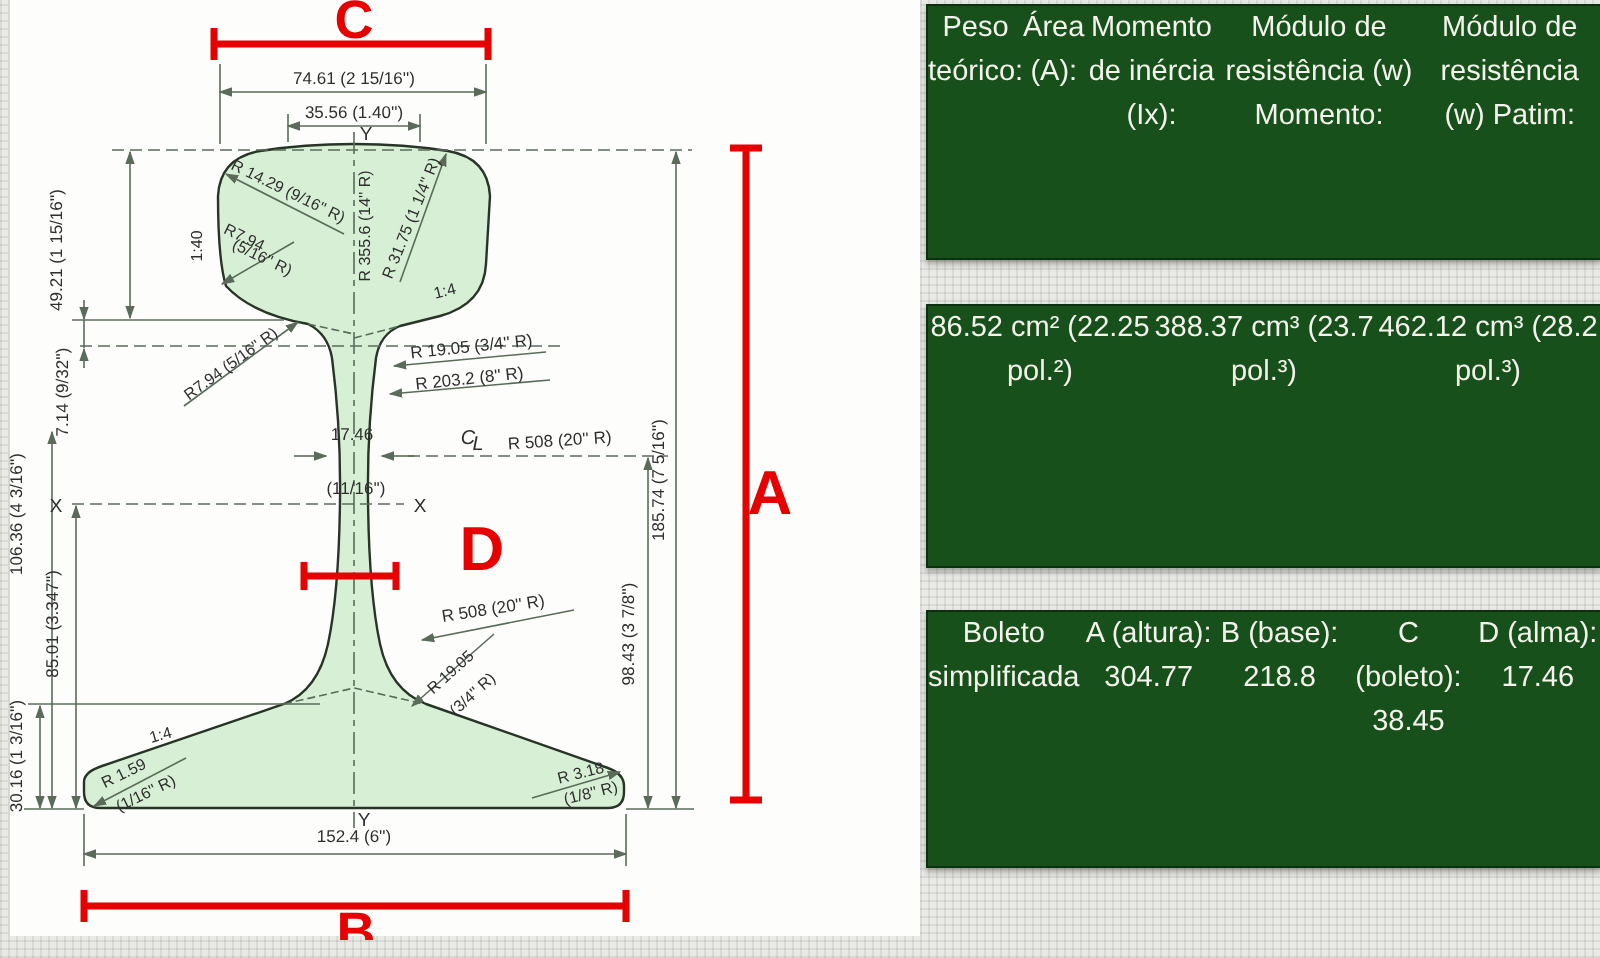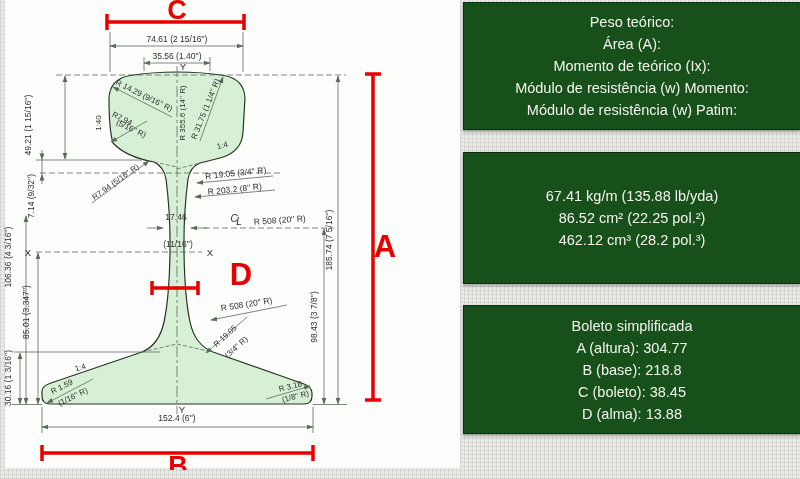--- a/index.html
+++ b/index.html
@@ -5,21 +5,21 @@
   html,body{margin:0;padding:0;}
   .stage{position:relative;width:800px;height:479px;overflow:hidden;
     font-family:"Liberation Sans",sans-serif;
     background-color:#e9e9e6;
     background-image:
       repeating-linear-gradient(0deg,rgba(115,115,110,.14) 0,rgba(115,115,110,.14) 1px,transparent 1px,transparent 4px),
       repeating-linear-gradient(90deg,rgba(115,115,110,.14) 0,rgba(115,115,110,.14) 1px,transparent 1px,transparent 4px);}
   .diagram-panel{position:absolute;left:4px;top:0;width:455px;height:468px;background:#fdfdfc;border-left:1px solid #d7d7d2;}
   .draw{position:absolute;left:0;top:0;}
   .box{position:absolute;left:463px;width:336px;background:#17501b;color:#f4f4ec;
-    display:flex;flex-direction:column;justify-content:center;text-align:center;
+    display:flex;justify-content:center;text-align:center;
     font-size:14.5px;line-height:22px;border:1px solid #0b320e;box-shadow:0 2px 3px rgba(0,0,0,.3);}
   .box-1{top:2px;height:126px}
   .box-2{top:152px;height:130px}
   .box-3{top:305px;height:127px}
   
   .dl{stroke:#5a6b5a;stroke-width:.8;fill:none}
   .dash{stroke-dasharray:6 3}
   .cdash{stroke-dasharray:11 3 3 3}
   .rail{fill:#d7f0d5;stroke:#273527;stroke-width:1.2}
   .red{stroke:#e60000;stroke-width:3.5;fill:none}
@@ -174,32 +174,32 @@
       <line class="red" x1="152" y1="288" x2="198" y2="288"></line>
       <line class="red" x1="152" y1="281" x2="152" y2="295"></line>
       <line class="red" x1="198" y1="281" x2="198" y2="295"></line>
       <text class="redtx redtx-big" x="241" y="285" text-anchor="middle">D</text>
     </g>
   </svg>
 
   <div class="box box-1">
     <div>Peso teórico:</div>
     <div>Área (A):</div>
-    <div>Momento de teórico (Ix):</div>
+    <div>Momento de inércia (Ix):</div>
     <div>Módulo de resistência (w) Momento:</div>
     <div>Módulo de resistência (w) Patim:</div>
   </div>
 
   <div class="box box-2">
-    <div>67.41 kg/m (135.88 lb/yda)</div>
     <div>86.52 cm² (22.25 pol.²)</div>
+    <div>388.37 cm³ (23.7 pol.³)</div>
     <div>462.12 cm³ (28.2 pol.³)</div>
   </div>
 
   <div class="box box-3">
     <div>Boleto simplificada</div>
     <div>A (altura): 304.77</div>
     <div>B (base): 218.8</div>
     <div>C (boleto): 38.45</div>
-    <div>D (alma): 13.88</div>
+    <div>D (alma): 17.46</div>
   </div>
 
 </div>
 
 </body></html>

